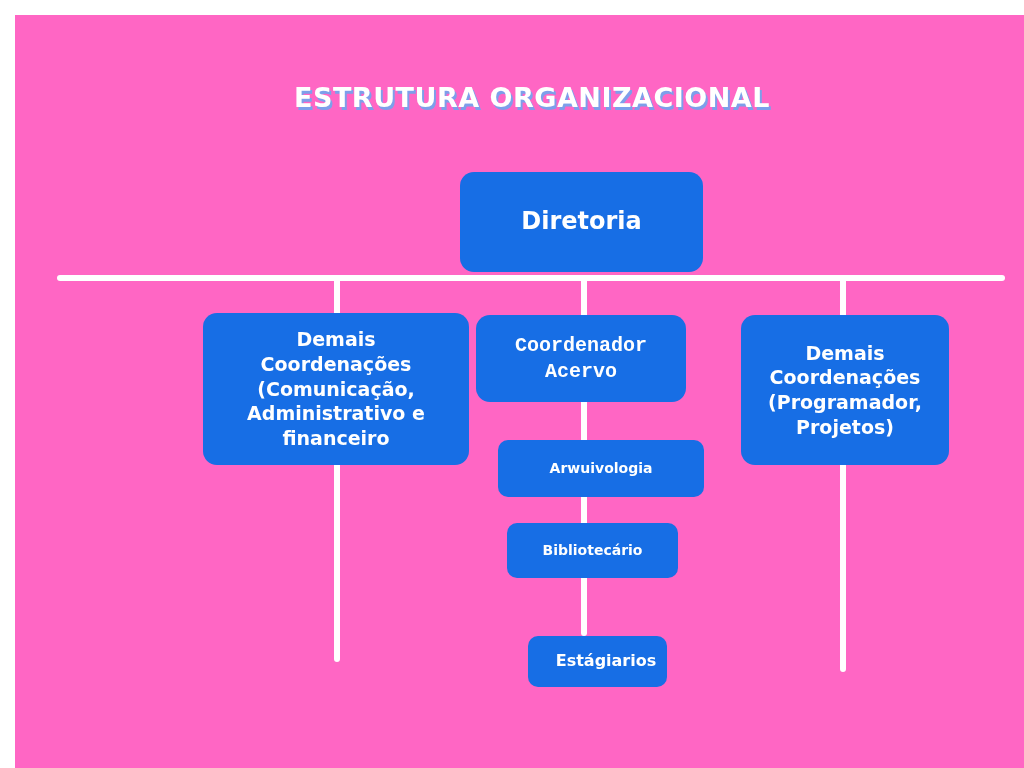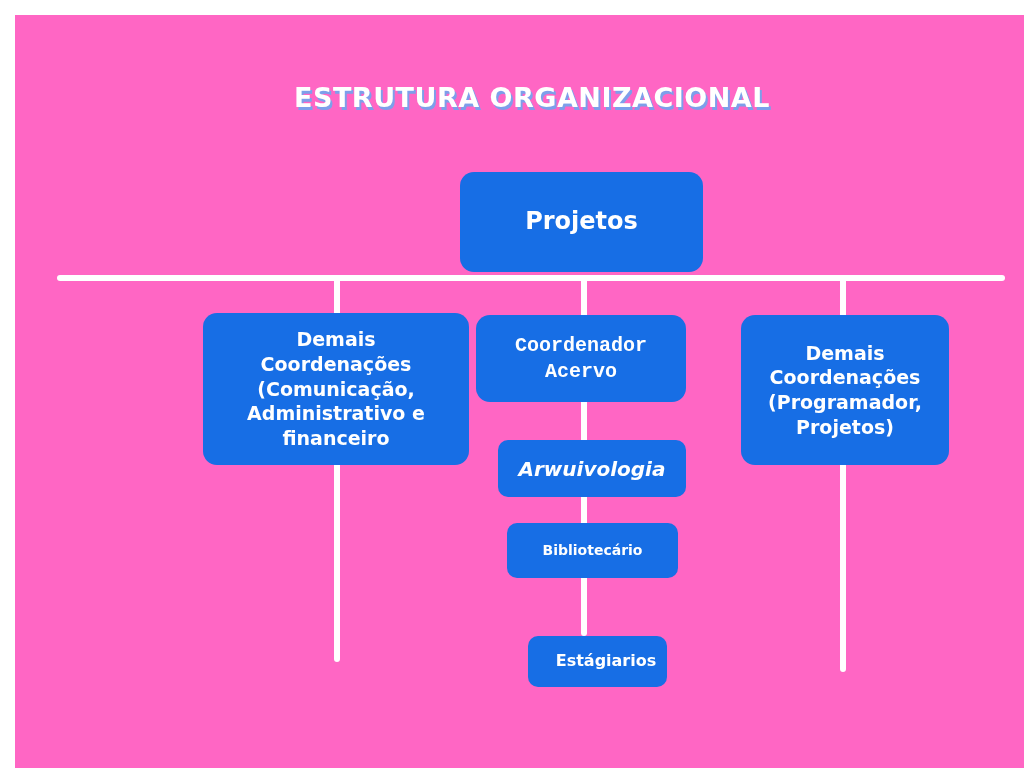--- a/index.html
+++ b/index.html
@@ -54,42 +54,42 @@
     white-space: pre-line;
     line-height: 1.3;
   }
   .node.big { border-radius: 14px; }
   .node.small { border-radius: 10px; }
 
   .node-diretoria   { left: 440px; top: 152px; width: 243px; height: 100px; font-size: 24px; }
   .node-left        { left: 183px; top: 293px; width: 266px; height: 152px; font-size: 19px; }
   .node-center      { left: 456px; top: 295px; width: 210px; height:  87px; font-size: 20px; font-family: Liberation Mono, monospace; }
   .node-right       { left: 721px; top: 295px; width: 208px; height: 150px; font-size: 19px; }
-  .node-arwuivologia{ left: 478px; top: 420px; width: 188px; height:  57px; font-size: 20px; font-style: italic; }
+  .node-arwuivologia{ left: 478px; top: 420px; width: 206px; height:  57px; font-size: 14px; }
   .node-bibliotecario{ left: 487px; top: 503px; width: 171px; height:  55px; font-size: 14px; }
   .node-estagiarios { left: 508px; top: 616px; width: 139px; height:  51px; font-size: 16px; padding-left: 17px; }
 
   .trunk-horizontal { left: 37px;  top: 255px; width: 948px; }
   .branch-left      { left: 314px; top: 255px; height: 387px; }
   .branch-center    { left: 561px; top: 255px; height: 361px; }
   .branch-right     { left: 820px; top: 255px; height: 397px; }
 </style>
 </head>
 <body>
 
 <div class="canvas">
 
   <div class="page-title">ESTRUTURA ORGANIZACIONAL</div>
 
   <div class="connector h trunk-horizontal"></div>
   <div class="connector v branch-left"></div>
   <div class="connector v branch-center"></div>
   <div class="connector v branch-right"></div>
 
-  <div class="node big node-diretoria">Projetos</div>
+  <div class="node big node-diretoria">Diretoria</div>
 
   <div class="node big node-left">Demais
 Coordenações
 (Comunicação,
 Administrativo e
 financeiro</div>
 
   <div class="node big node-center">Coordenador
 Acervo</div>
 

